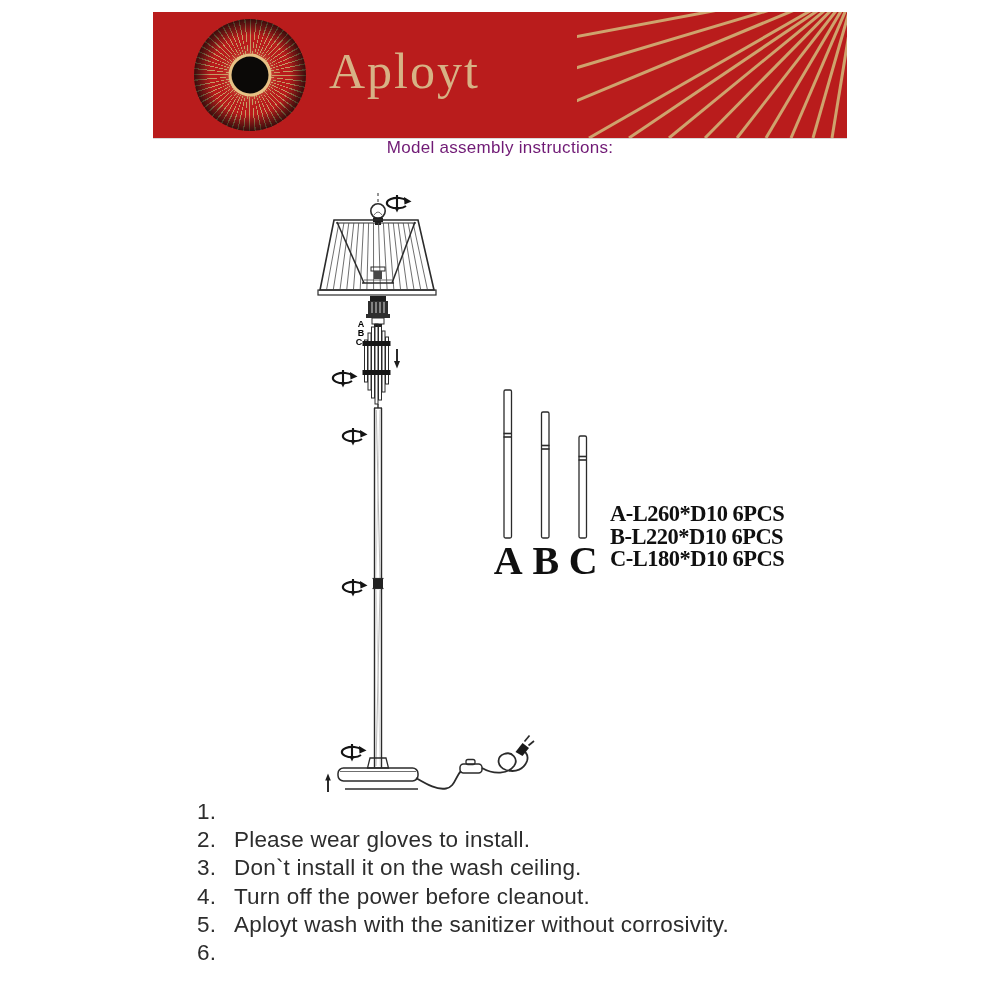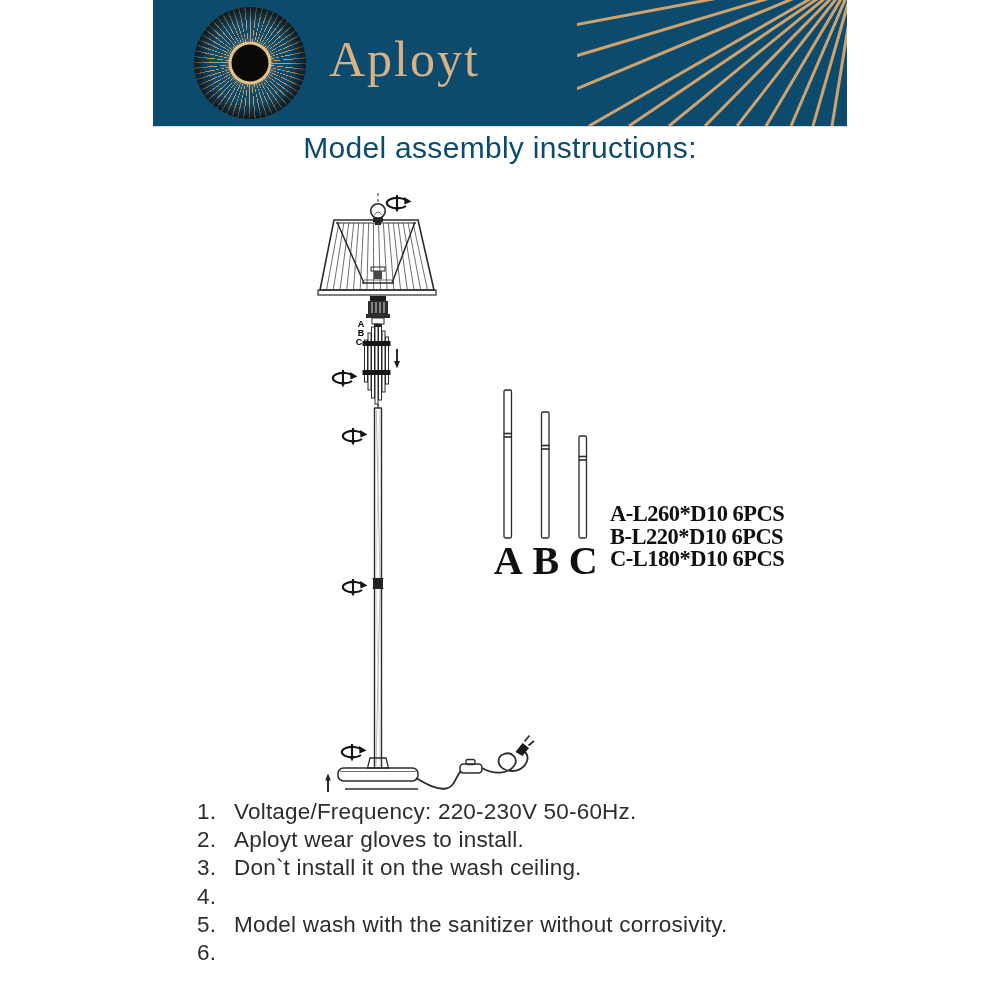--- a/index.html
+++ b/index.html
@@ -1,35 +1,35 @@
 <!DOCTYPE html>
 <html><head>
 <meta charset="utf-8">
 <style>
   html,body{margin:0;padding:0;background:#ffffff;}
   .page{position:relative;width:1000px;height:1000px;background:#ffffff;overflow:hidden;
         font-family:"Liberation Sans",sans-serif;color:#2e2e2e;}
 
   
-  .hdr{position:absolute;left:153px;top:0;width:694px;height:126px;background:#0c4a6e;overflow:hidden;
+  .hdr{position:absolute;left:153px;top:12px;width:694px;height:126px;background:#b91c1c;overflow:hidden;
        border-bottom:1px solid #d9d9d9;}
   .sunburst{position:absolute;left:41px;top:7px;width:112px;height:112px;border-radius:50%;
        background:repeating-conic-gradient(#c49a63 0deg 1.3deg,rgba(0,0,0,0) 1.3deg 6deg);}
   .sunburst::before{content:"";position:absolute;inset:0;border-radius:50%;
        background:radial-gradient(circle,rgba(11,9,7,0) 50%,#0b0907 78%);}
   .sunburst::after{content:"";position:absolute;left:50%;top:50%;width:37px;height:37px;
        transform:translate(-50%,-50%);border-radius:50%;background:#0b0907;
        box-shadow:0 0 0 3px #e6c184,0 0 8px 5px rgba(230,193,132,.35);}
   .brand{position:absolute;left:176px;top:30px;font-family:"Liberation Serif",serif;
        font-size:50px;font-weight:400;letter-spacing:2px;color:#d7b285;}
   .rays{position:absolute;right:0;top:0;}
 
   
   .title{position:absolute;left:153px;top:134px;width:694px;text-align:center;
-       font-size:30px;line-height:27px;letter-spacing:.3px;color:#0c4a6e;}
+       font-size:17px;line-height:27px;letter-spacing:.3px;color:#701a75;}
 
   
   .diagram{position:absolute;left:150px;top:190px;}
   .ln{stroke:#2b2b2b;fill:none;}
   .thin{stroke:#4a4a4a;stroke-width:.8;fill:none;}
   .dark{fill:#1d1d1d;stroke:none;}
   .cadtxt{font-family:"Liberation Serif",serif;font-weight:bold;fill:#101010;letter-spacing:-0.5px;}
 
   
   .list{position:absolute;left:197px;top:799px;width:680px;}
@@ -222,35 +222,35 @@
         <text x="460" y="331">A-L260*D10 6PCS</text>
         <text x="460" y="354">B-L220*D10 6PCS</text>
         <text x="460" y="376">C-L180*D10 6PCS</text>
       </g>
     </g>
   </svg>
 
   <div class="list">
     <div class="li">
       <span class="num">1.</span>
-      <span>Voltage/Frequency: 220-230V 50-60Hz.</span>
     </div>
     <div class="li">
       <span class="num">2.</span>
-      <span>Aployt wear gloves to install.</span>
+      <span>Please wear gloves to install.</span>
     </div>
     <div class="li">
       <span class="num">3.</span>
       <span>Don`t install it on the wash ceiling.</span>
     </div>
     <div class="li">
       <span class="num">4.</span>
+      <span>Turn off the power before cleanout.</span>
     </div>
     <div class="li">
       <span class="num">5.</span>
-      <span>Model wash with the sanitizer without corrosivity.</span>
+      <span>Aployt wash with the sanitizer without corrosivity.</span>
     </div>
     <div class="li">
       <span class="num">6.</span>
     </div>
   </div>
 
 </div>
 
 </body></html>

